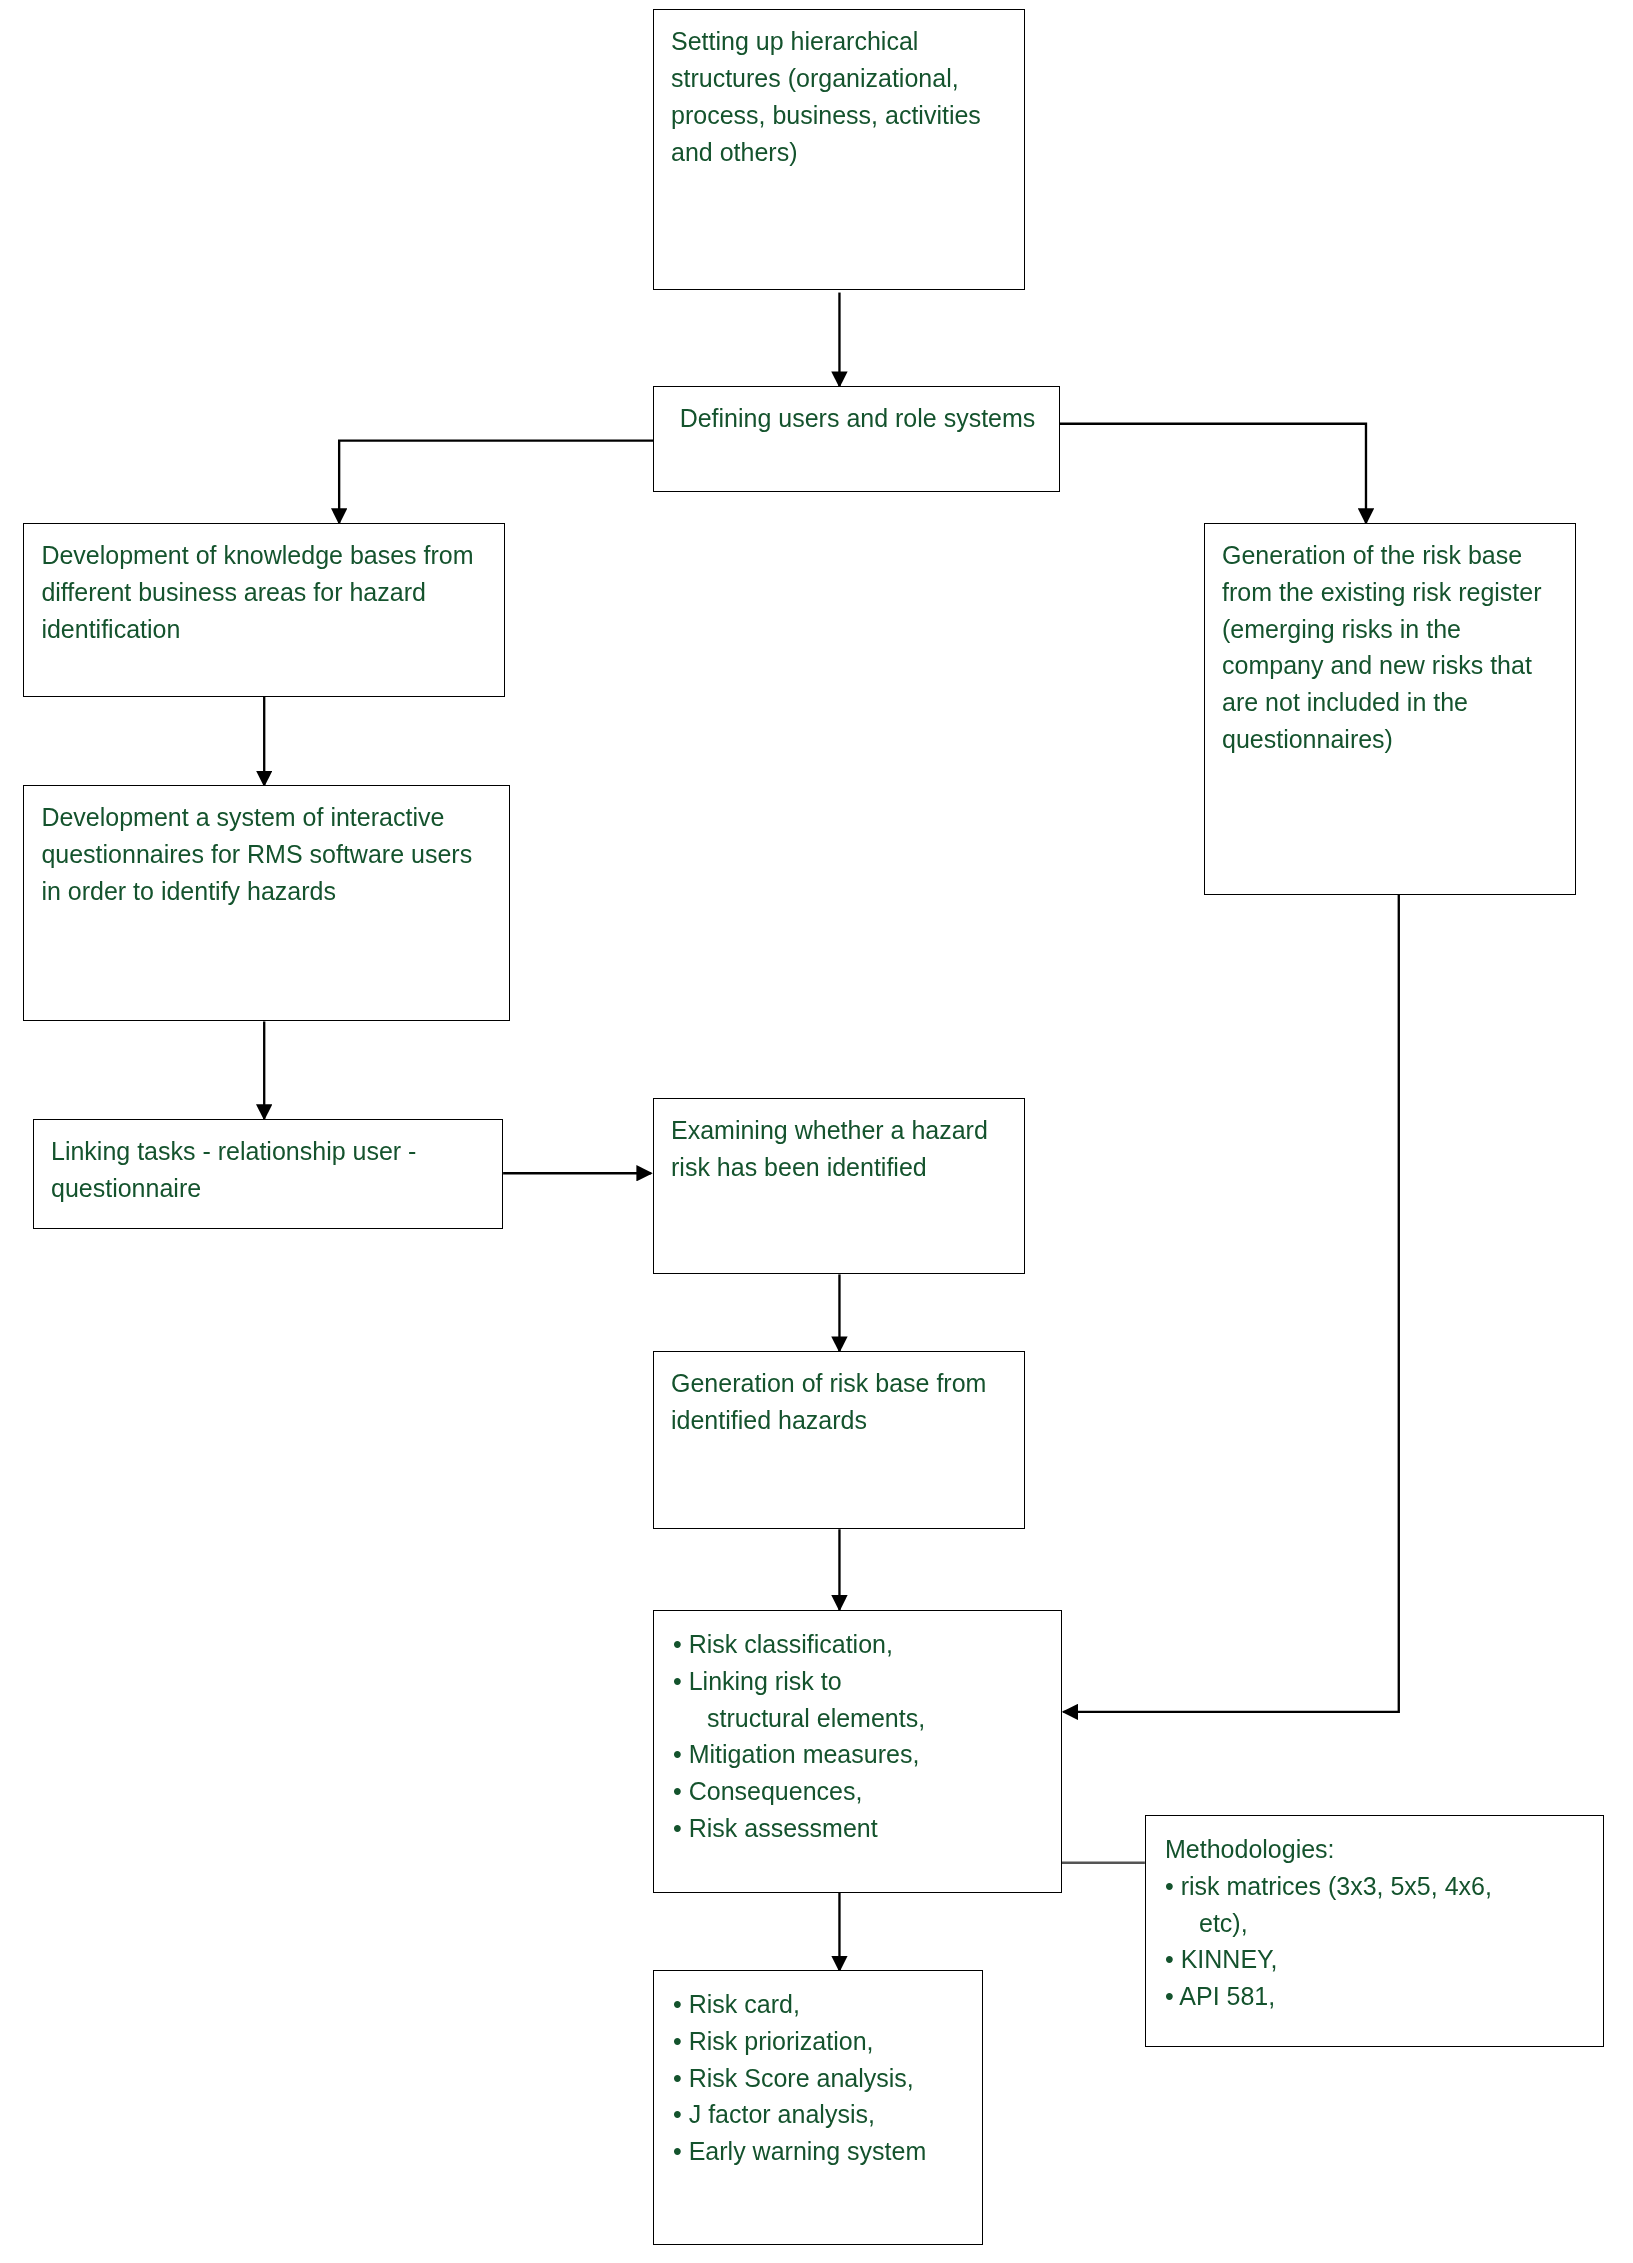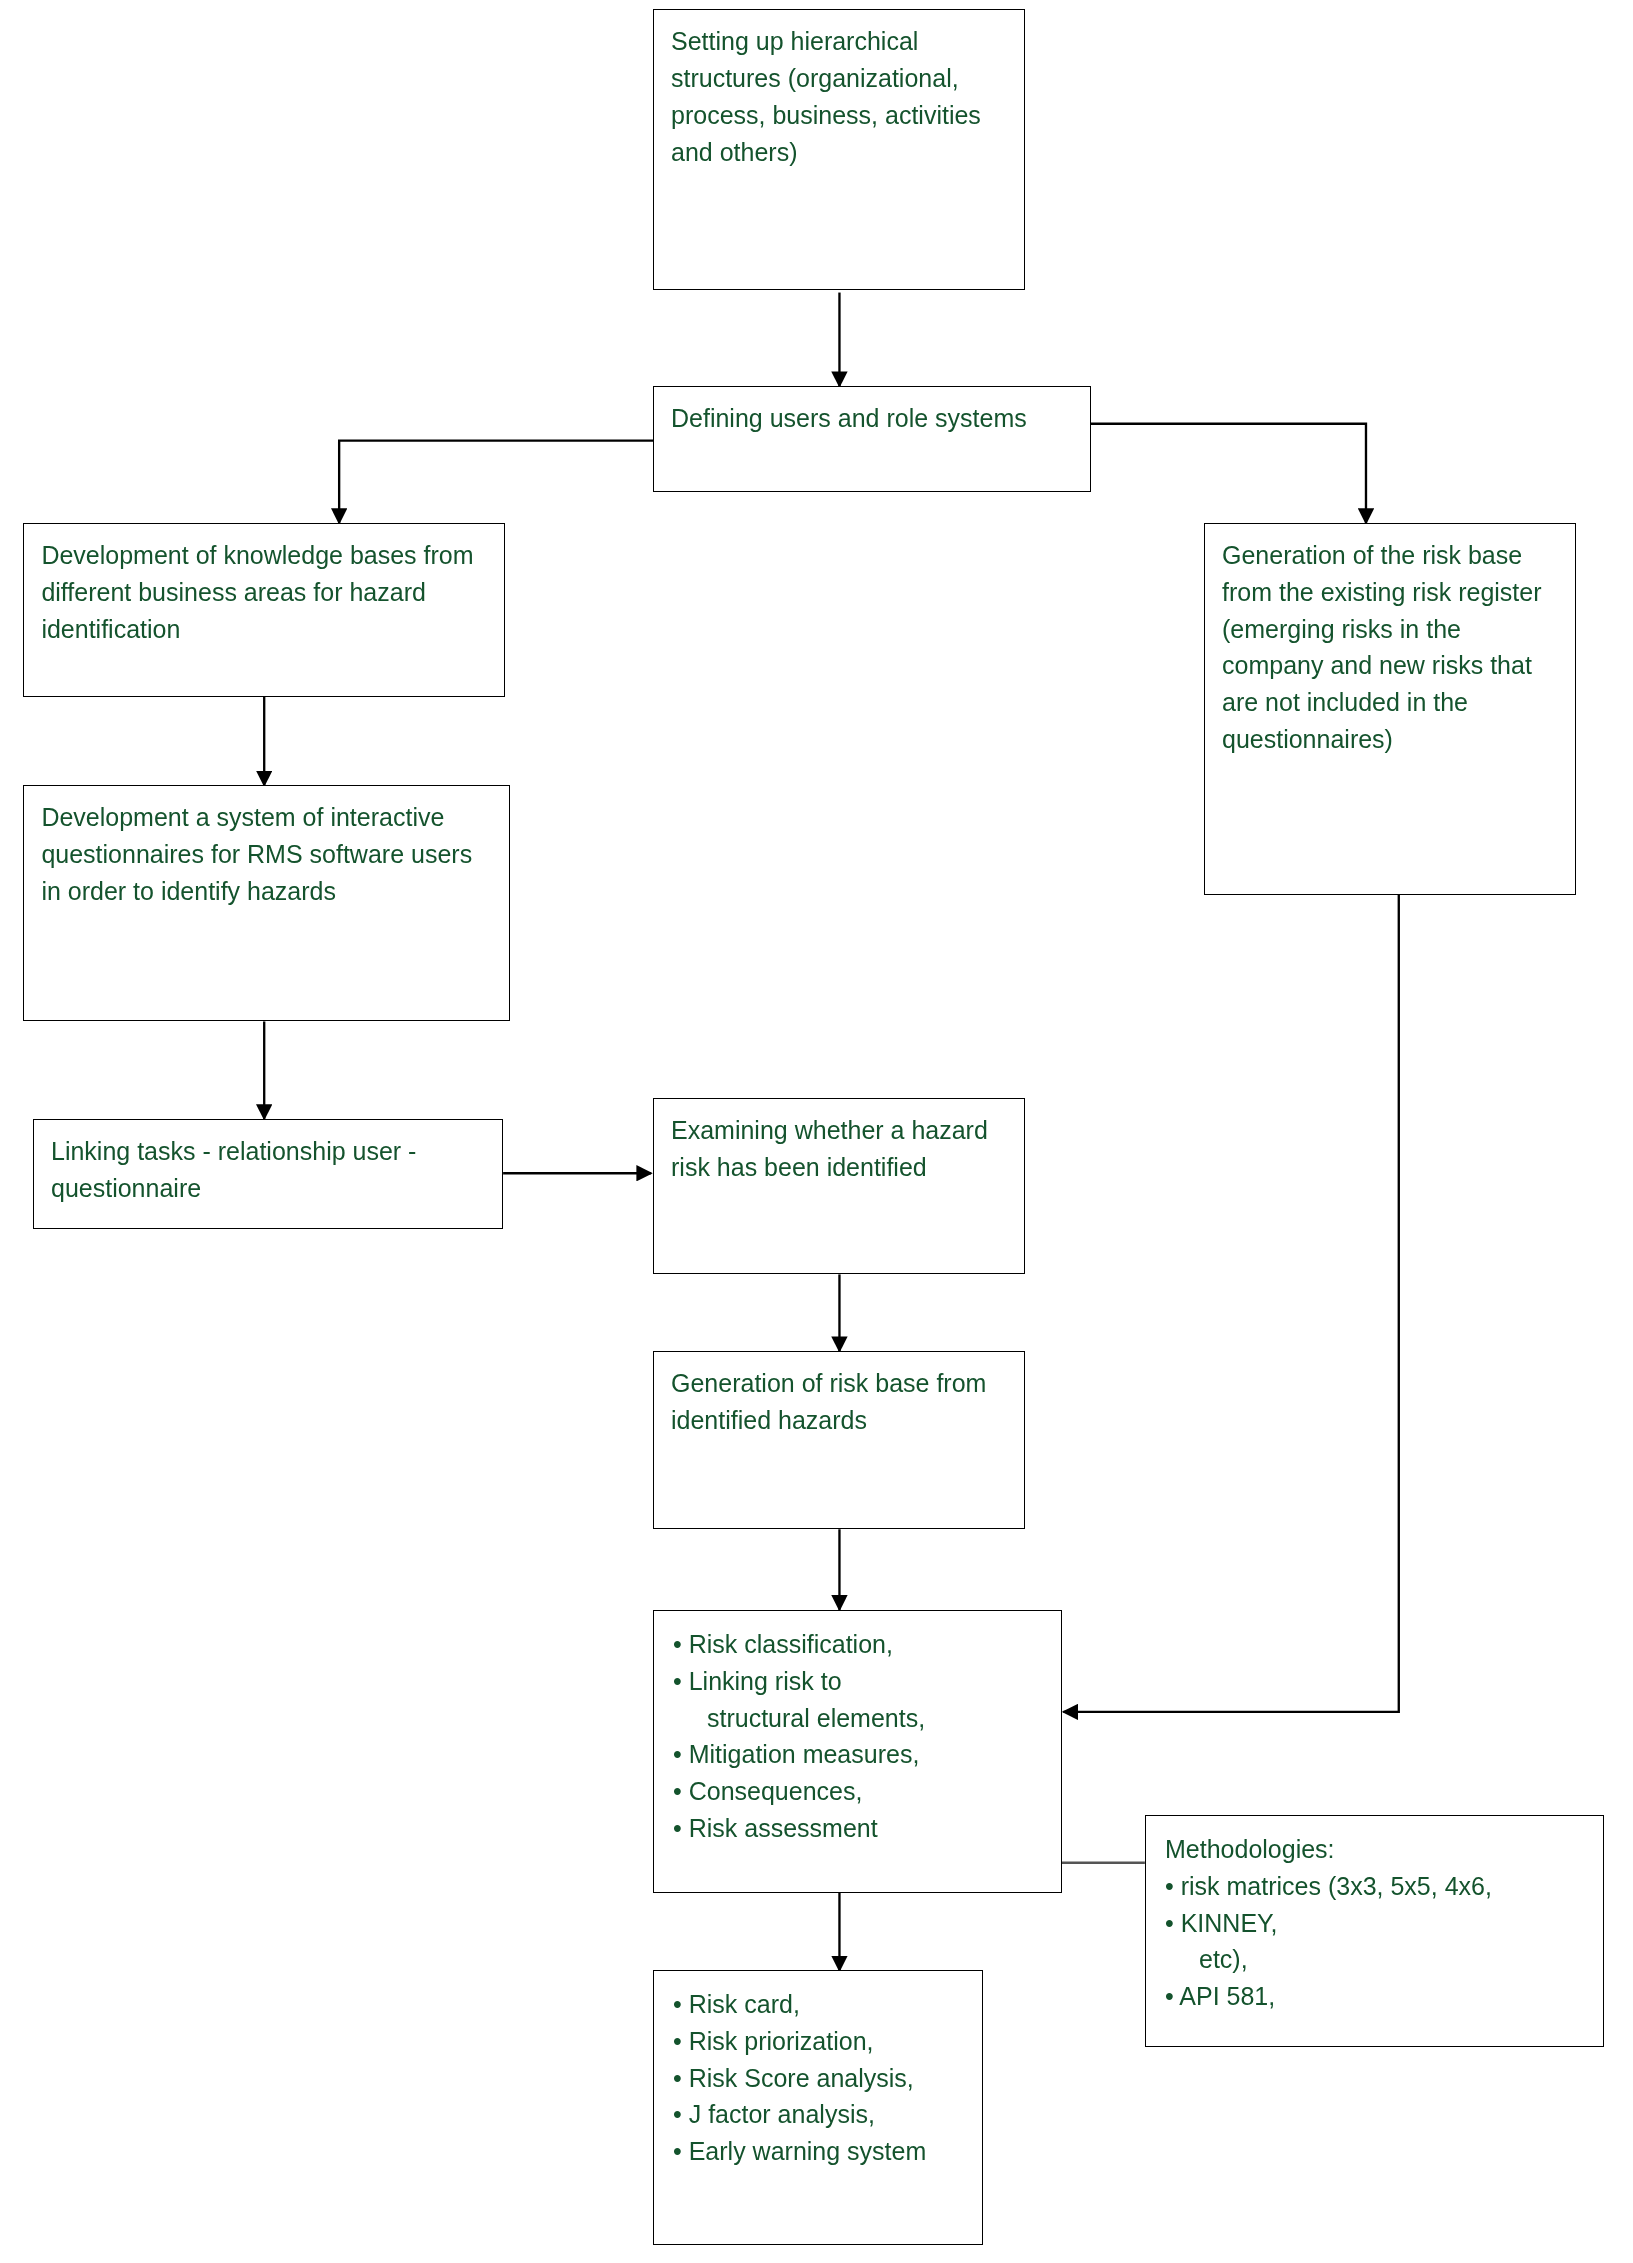--- a/index.html
+++ b/index.html
@@ -83,21 +83,21 @@
 
     <path d="M 1493 955 L 1493 1827 L 1135 1827" stroke="#000" stroke-width="2.5" fill="none" marker-end="url(#arrow)"></path>
 
     <path d="M 1222 1988 L 1030 1988" stroke="#555" stroke-width="2.5" fill="none" marker-end="url(#arrow)"></path>
 
     <path d="M 896 2020 L 896 2103" stroke="#000" stroke-width="2.5" fill="none" marker-end="url(#arrow)"></path>
   </svg>
 
   <div class="node" style="left:653px; top:9.4px; width:372px; height:281px;">Setting up hierarchical structures (organizational, process, business, activities and others)</div>
 
-  <div class="node" style="left:653px; top:386px; width:438px; height:106px;">Defining users and role systems</div>
+  <div class="node" style="left:653px; top:386px; width:407px; height:106px;text-align:center;">Defining users and role systems</div>
 
   <div class="node" style="left:23.4px; top:523px; width:482px; height:174px;">Development of knowledge bases from different business areas for hazard identification</div>
 
   <div class="node" style="left:23.4px; top:785px; width:487px; height:236px;">Development a system of interactive questionnaires for RMS software users in order to identify hazards</div>
 
   <div class="node" style="left:33px; top:1119px; width:470px; height:110px;">Linking tasks - relationship user - questionnaire</div>
 
   <div class="node" style="left:653px; top:1098px; width:372px; height:176px;">Examining whether a hazard risk has been identified</div>
 
   <div class="node" style="left:653px; top:1351px; width:372px; height:178px;">Generation of risk base from identified hazards</div>
@@ -117,19 +117,19 @@
     <span class="bl">• Risk card,</span>
     <span class="bl">• Risk priorization,</span>
     <span class="bl">• Risk Score analysis,</span>
     <span class="bl">• J factor analysis,</span>
     <span class="bl">• Early warning system</span>
   </div>
 
   <div class="node bullets" style="left:1145px; top:1815px; width:459px; height:232px;">
     <span class="bl cont" style="padding-left:0;">Methodologies:</span>
     <span class="bl">• risk matrices (3x3, 5x5, 4x6,</span>
+    <span class="bl cont">etc),</span>
     <span class="bl">• KINNEY,</span>
-    <span class="bl cont">etc),</span>
     <span class="bl">• API 581,</span>
   </div>
 
 </div>
 
 
 </body></html>

